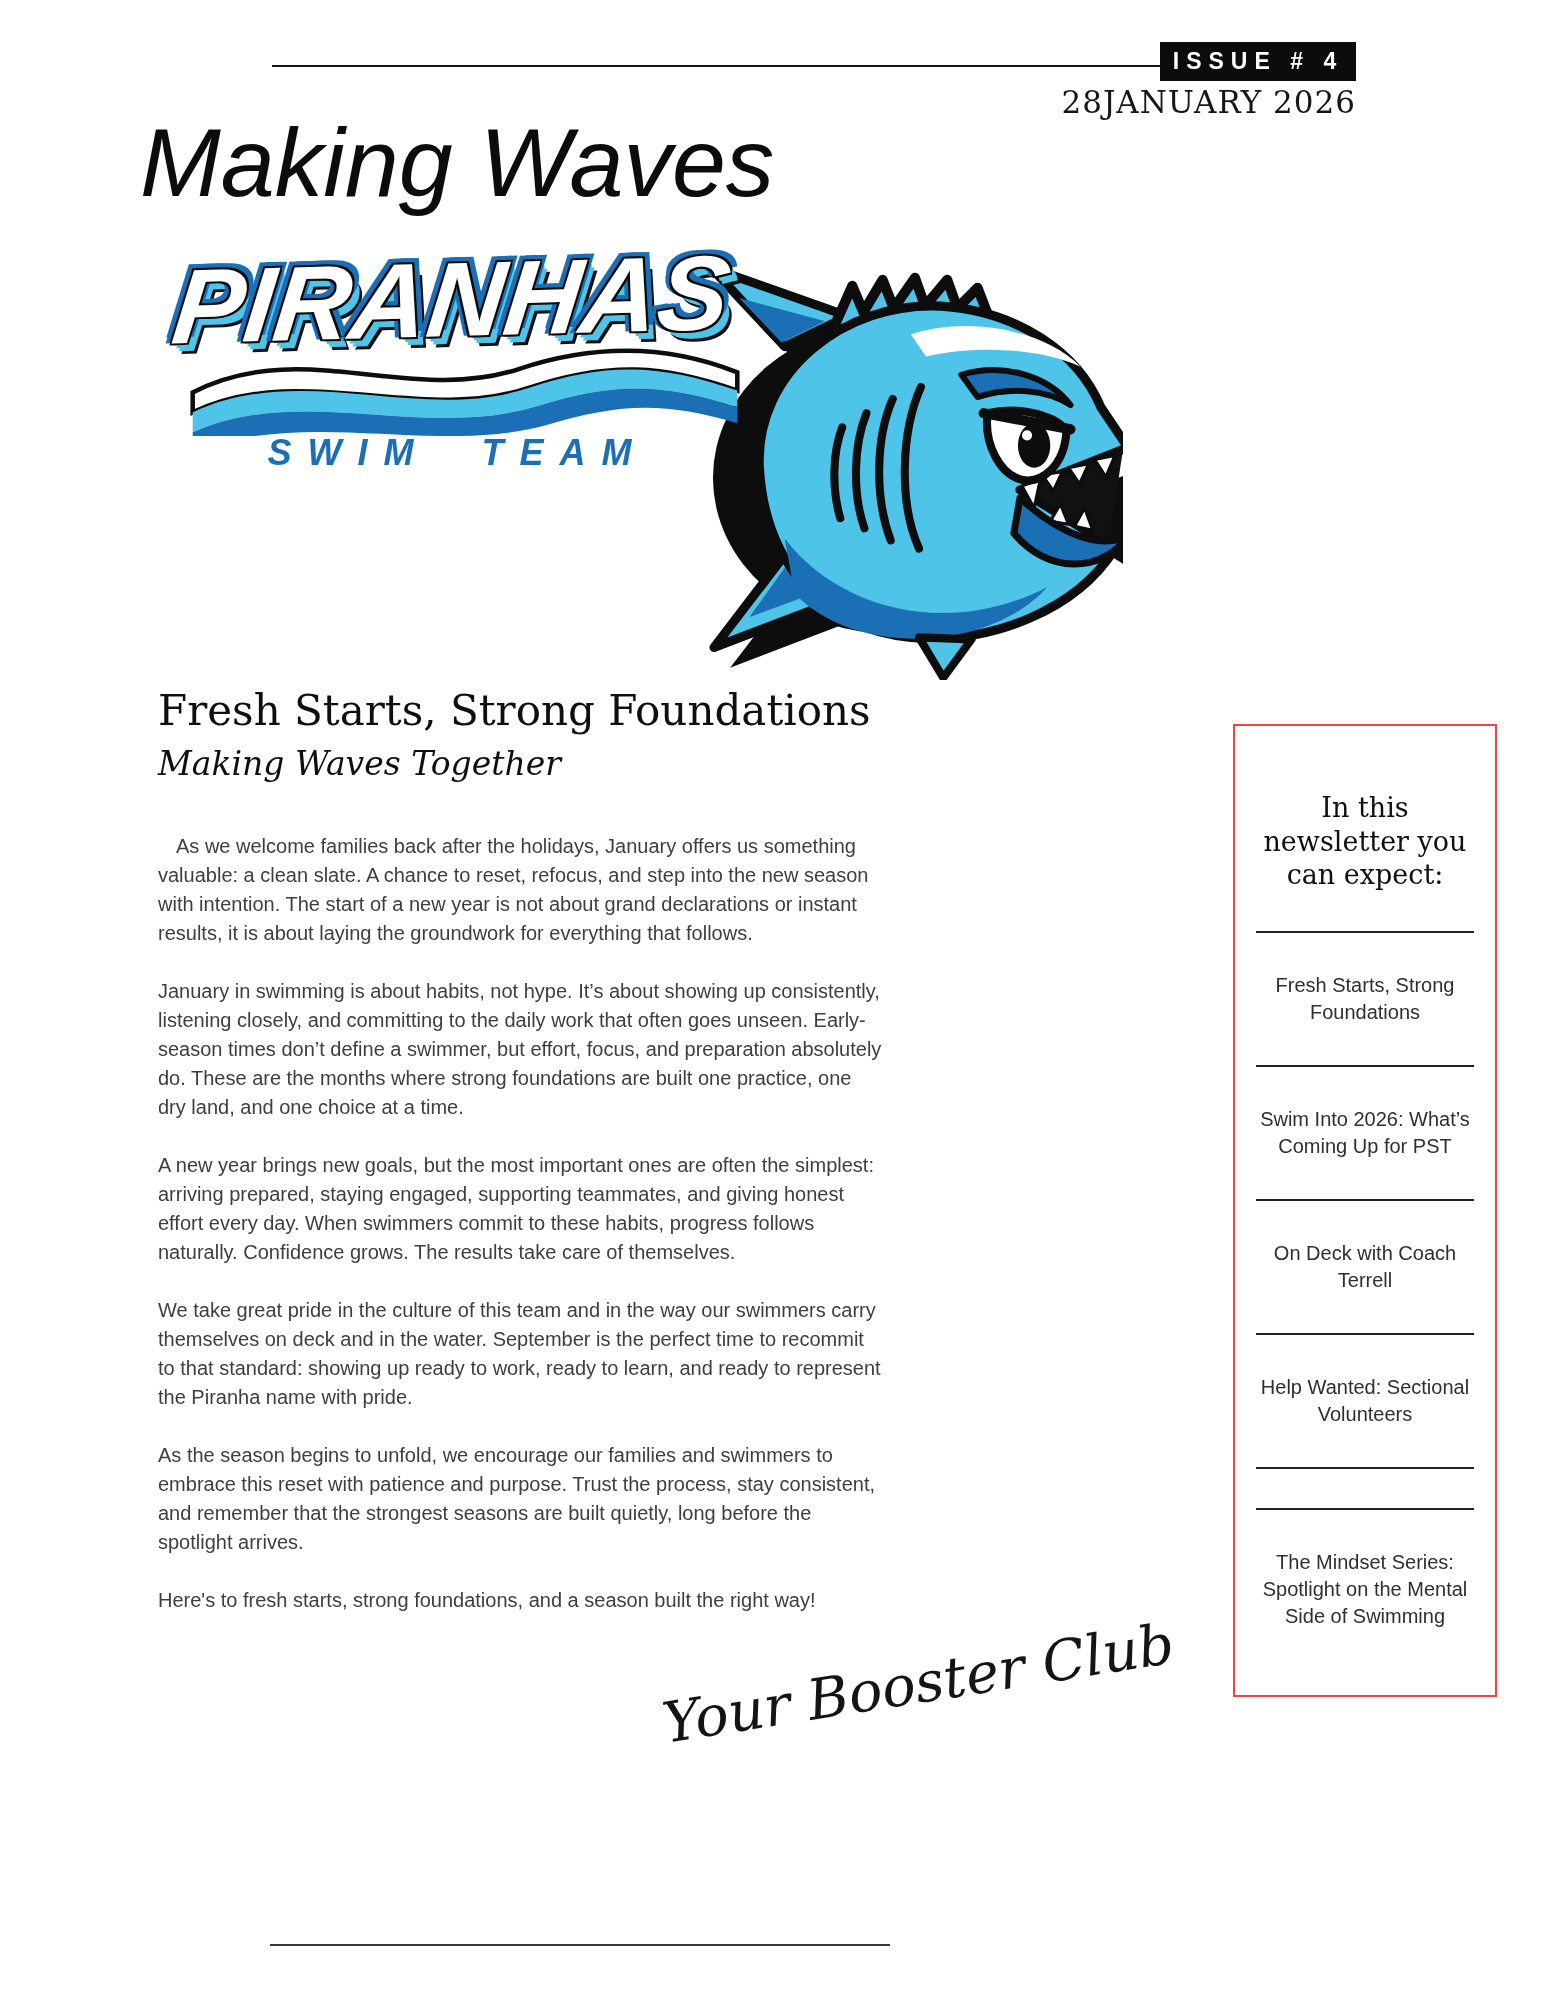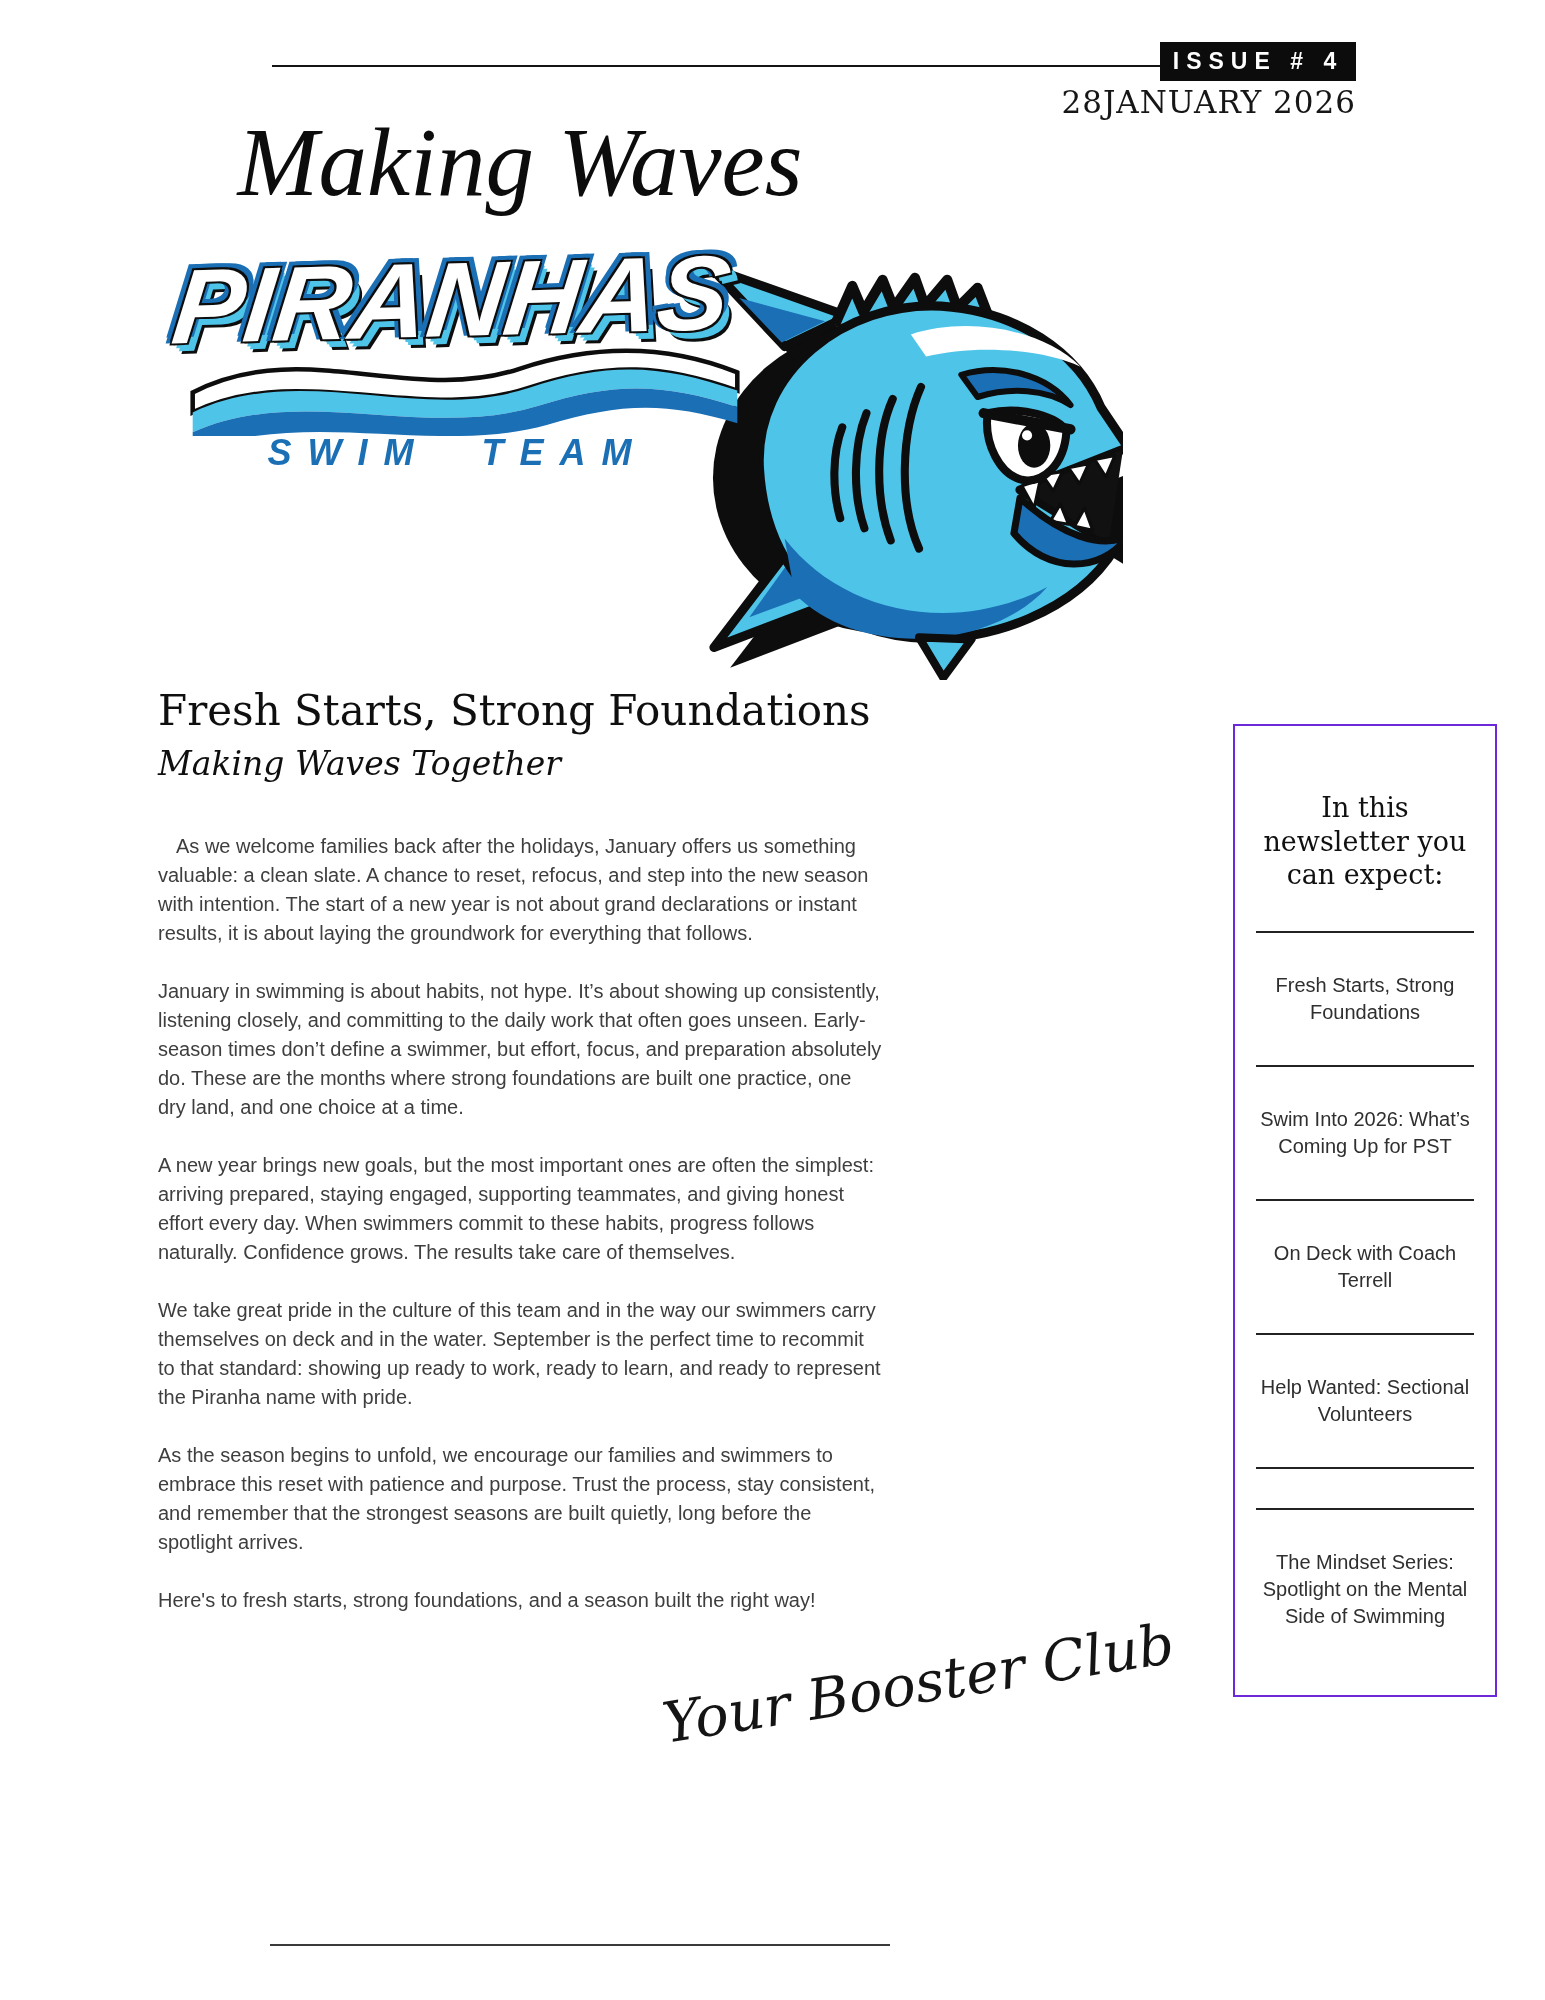--- a/index.html
+++ b/index.html
@@ -14,22 +14,22 @@
     position:absolute;left:1160px;top:42px;width:196px;height:39px;background:#0c0c0c;
     color:#fff;font-size:23px;font-weight:bold;letter-spacing:7px;
     display:flex;align-items:center;justify-content:center;
   }
   .date-line{
     position:absolute;left:1000px;top:84px;width:356px;text-align:right;
     font-family:"DejaVu Serif","Liberation Serif",serif;font-size:31px;color:#161616;letter-spacing:1px;
   }
   .masthead{
     position:absolute;left:140px;top:112px;width:760px;z-index:3;
-    font-family:Liberation Serif, serif;font-style:italic;
-    font-size:97px;line-height:1.05;color:#0c0c0c;white-space:nowrap;text-align:center;
+    font-family:Liberation Sans, sans-serif;font-style:italic;
+    font-size:97px;line-height:1.05;color:#0c0c0c;white-space:nowrap;
   }
   
   .logo-block{position:absolute;left:175px;top:240px;width:565px;z-index:2;}
   .logo-plantation{
     text-align:center;color:#1b6fb5;font-weight:bold;font-style:italic;
     font-size:31px;letter-spacing:14px;white-space:nowrap;
   }
   .logo-piranhas{
     margin-top:6px;font-weight:bold;font-style:italic;font-size:106px;line-height:1;
     color:#fff;white-space:nowrap;transform:skewX(-8deg) rotate(-1.5deg);
@@ -60,21 +60,21 @@
   .article-body p{margin:0 14px 29px 0;}
   .article-body p:first-of-type{text-indent:18px;}
   .signature{
     position:absolute;left:660px;top:1652px;width:500px;text-align:center;
     font-family:"DejaVu Serif","Liberation Serif",serif;font-style:italic;
     font-size:56px;color:#141414;transform:rotate(-9deg);white-space:nowrap;
   }
   
   .sidebar{
     position:absolute;left:1233px;top:724px;width:264px;height:973px;box-sizing:border-box;
-    border:2px solid #6d28d9;background:#fff;padding:26px 14px;
+    border:2px solid #ef4444;background:#fff;padding:26px 14px;
     display:flex;flex-direction:column;justify-content:space-evenly;text-align:center;
   }
   .sidebar h3{
     margin:0;font-family:"DejaVu Serif","Liberation Serif",serif;font-weight:normal;
     font-size:27px;line-height:1.25;color:#101010;
   }
   .sidebar hr{width:94%;border:none;border-top:2px solid #222;margin:0 auto;}
   .sb-item{font-size:20px;line-height:1.35;color:#2f2f2f;}
   .bottom-rule{position:absolute;left:270px;top:1944px;width:620px;height:2px;background:#3a3a3a;}
 </style>

